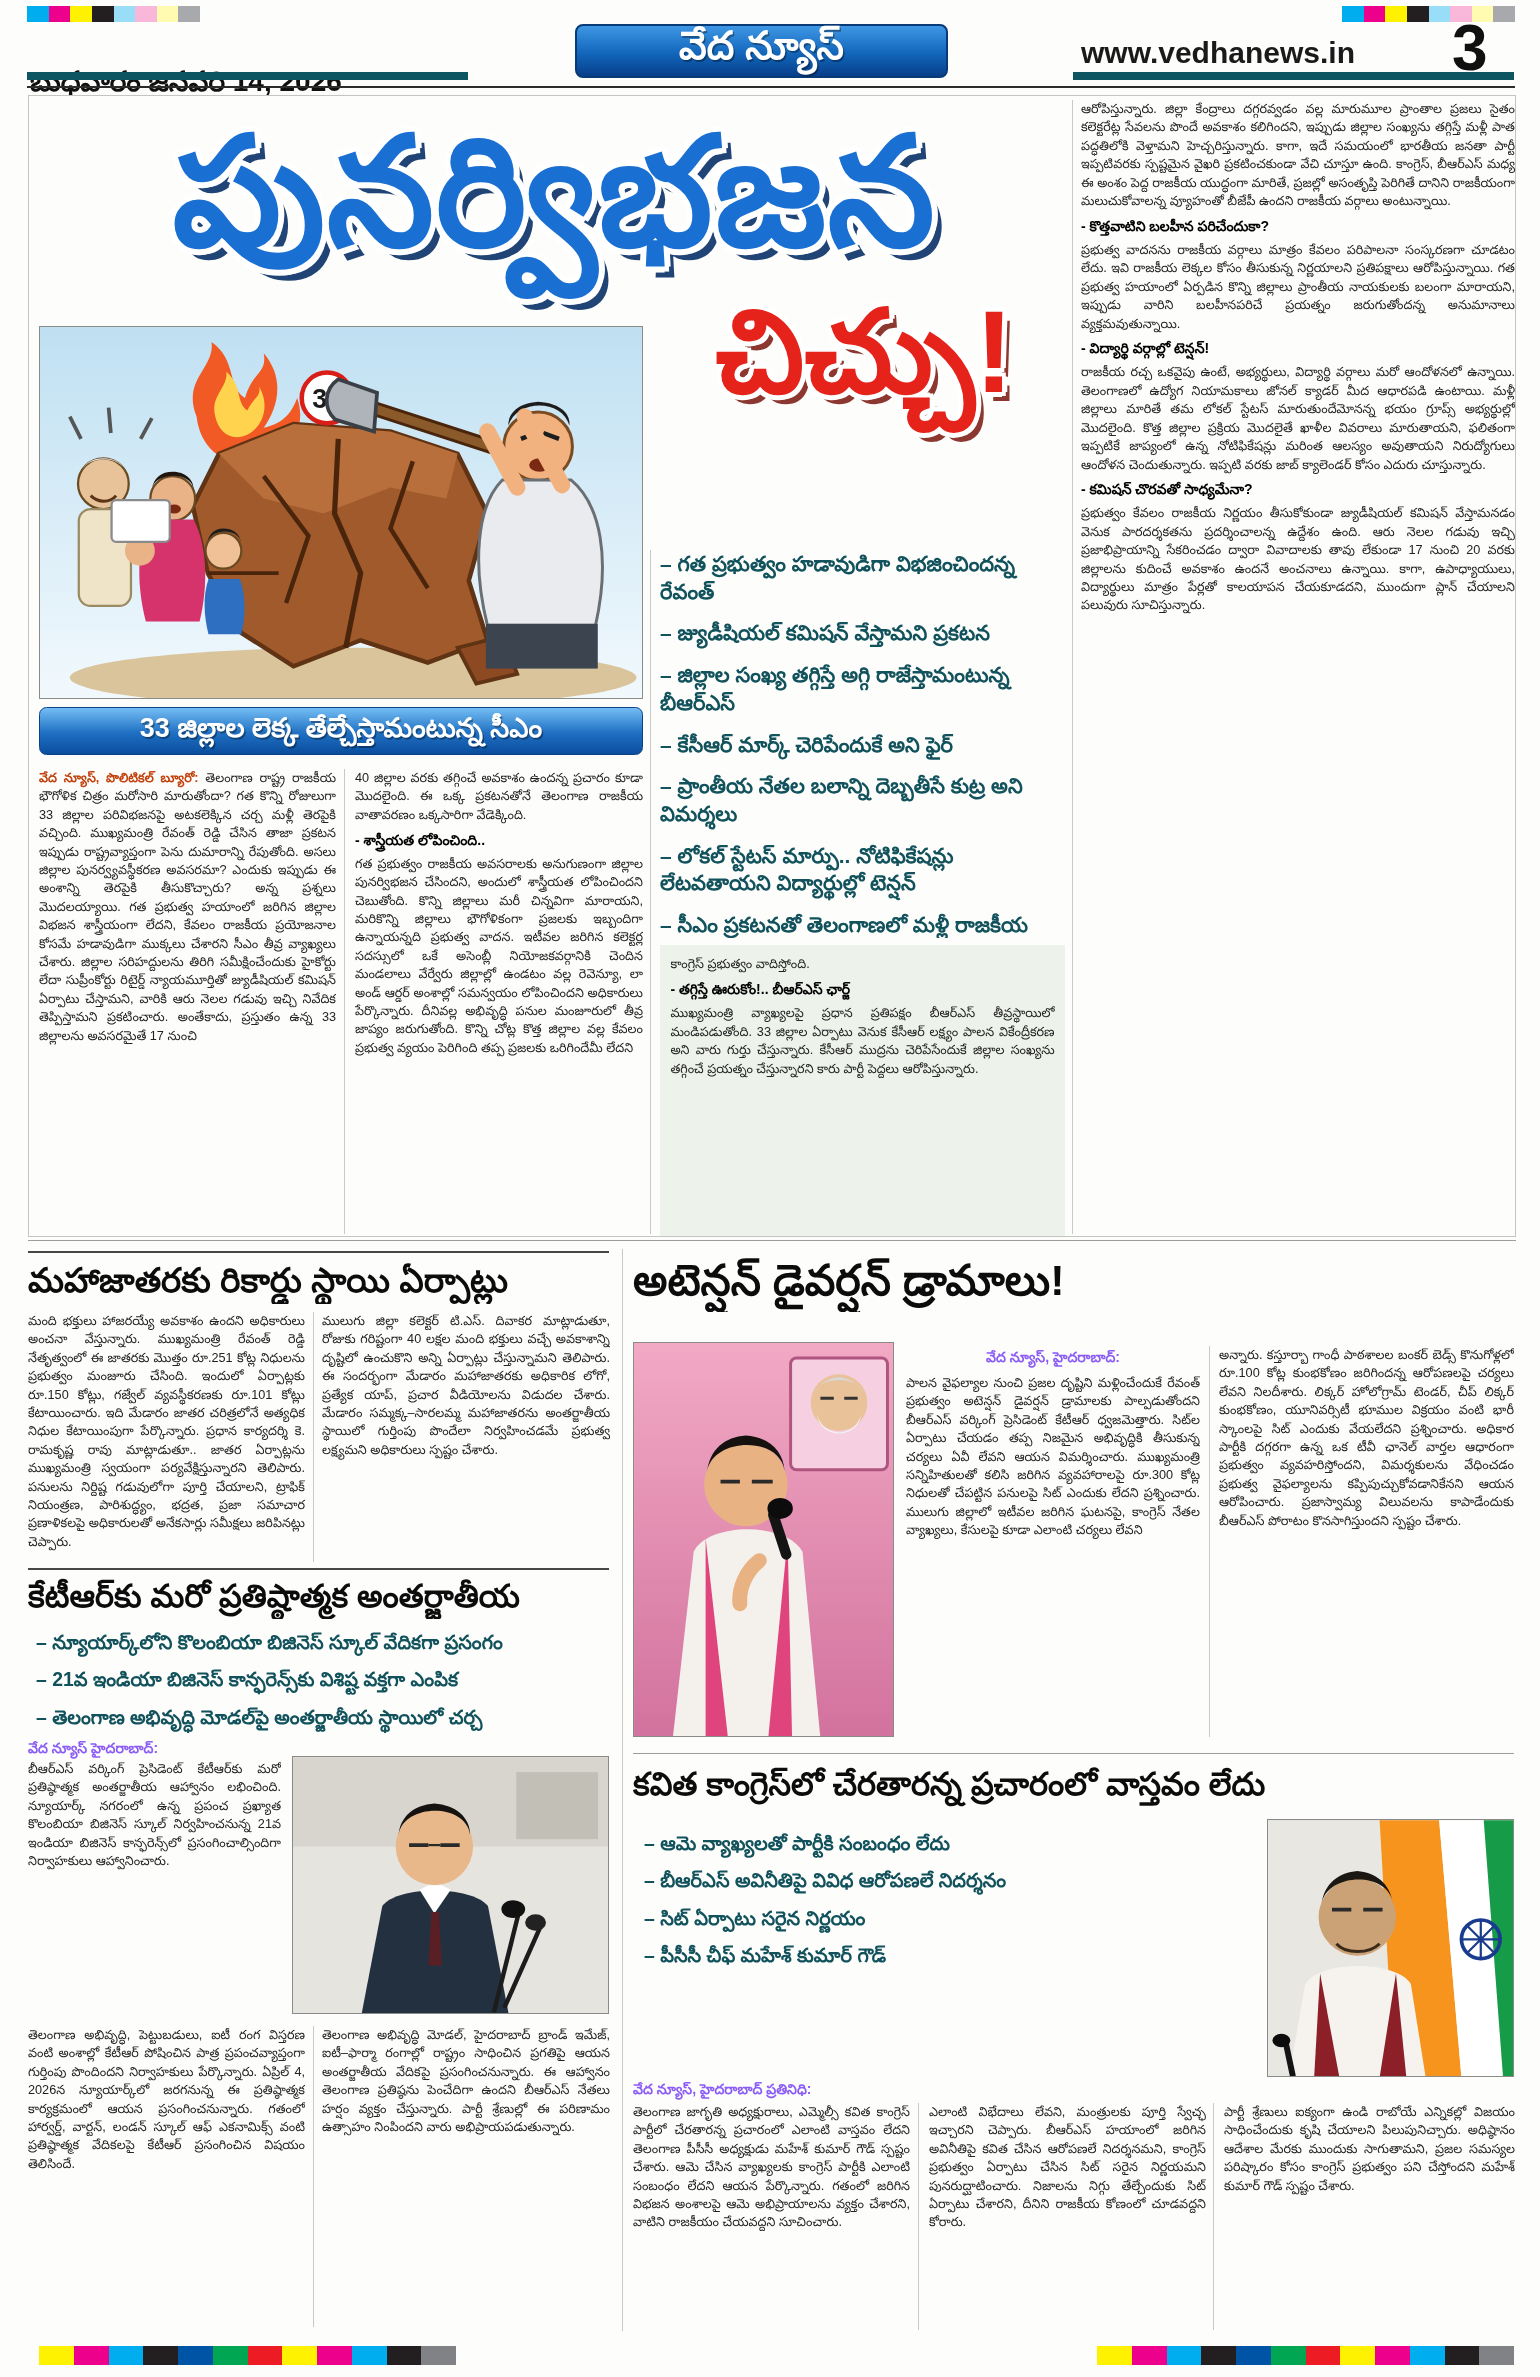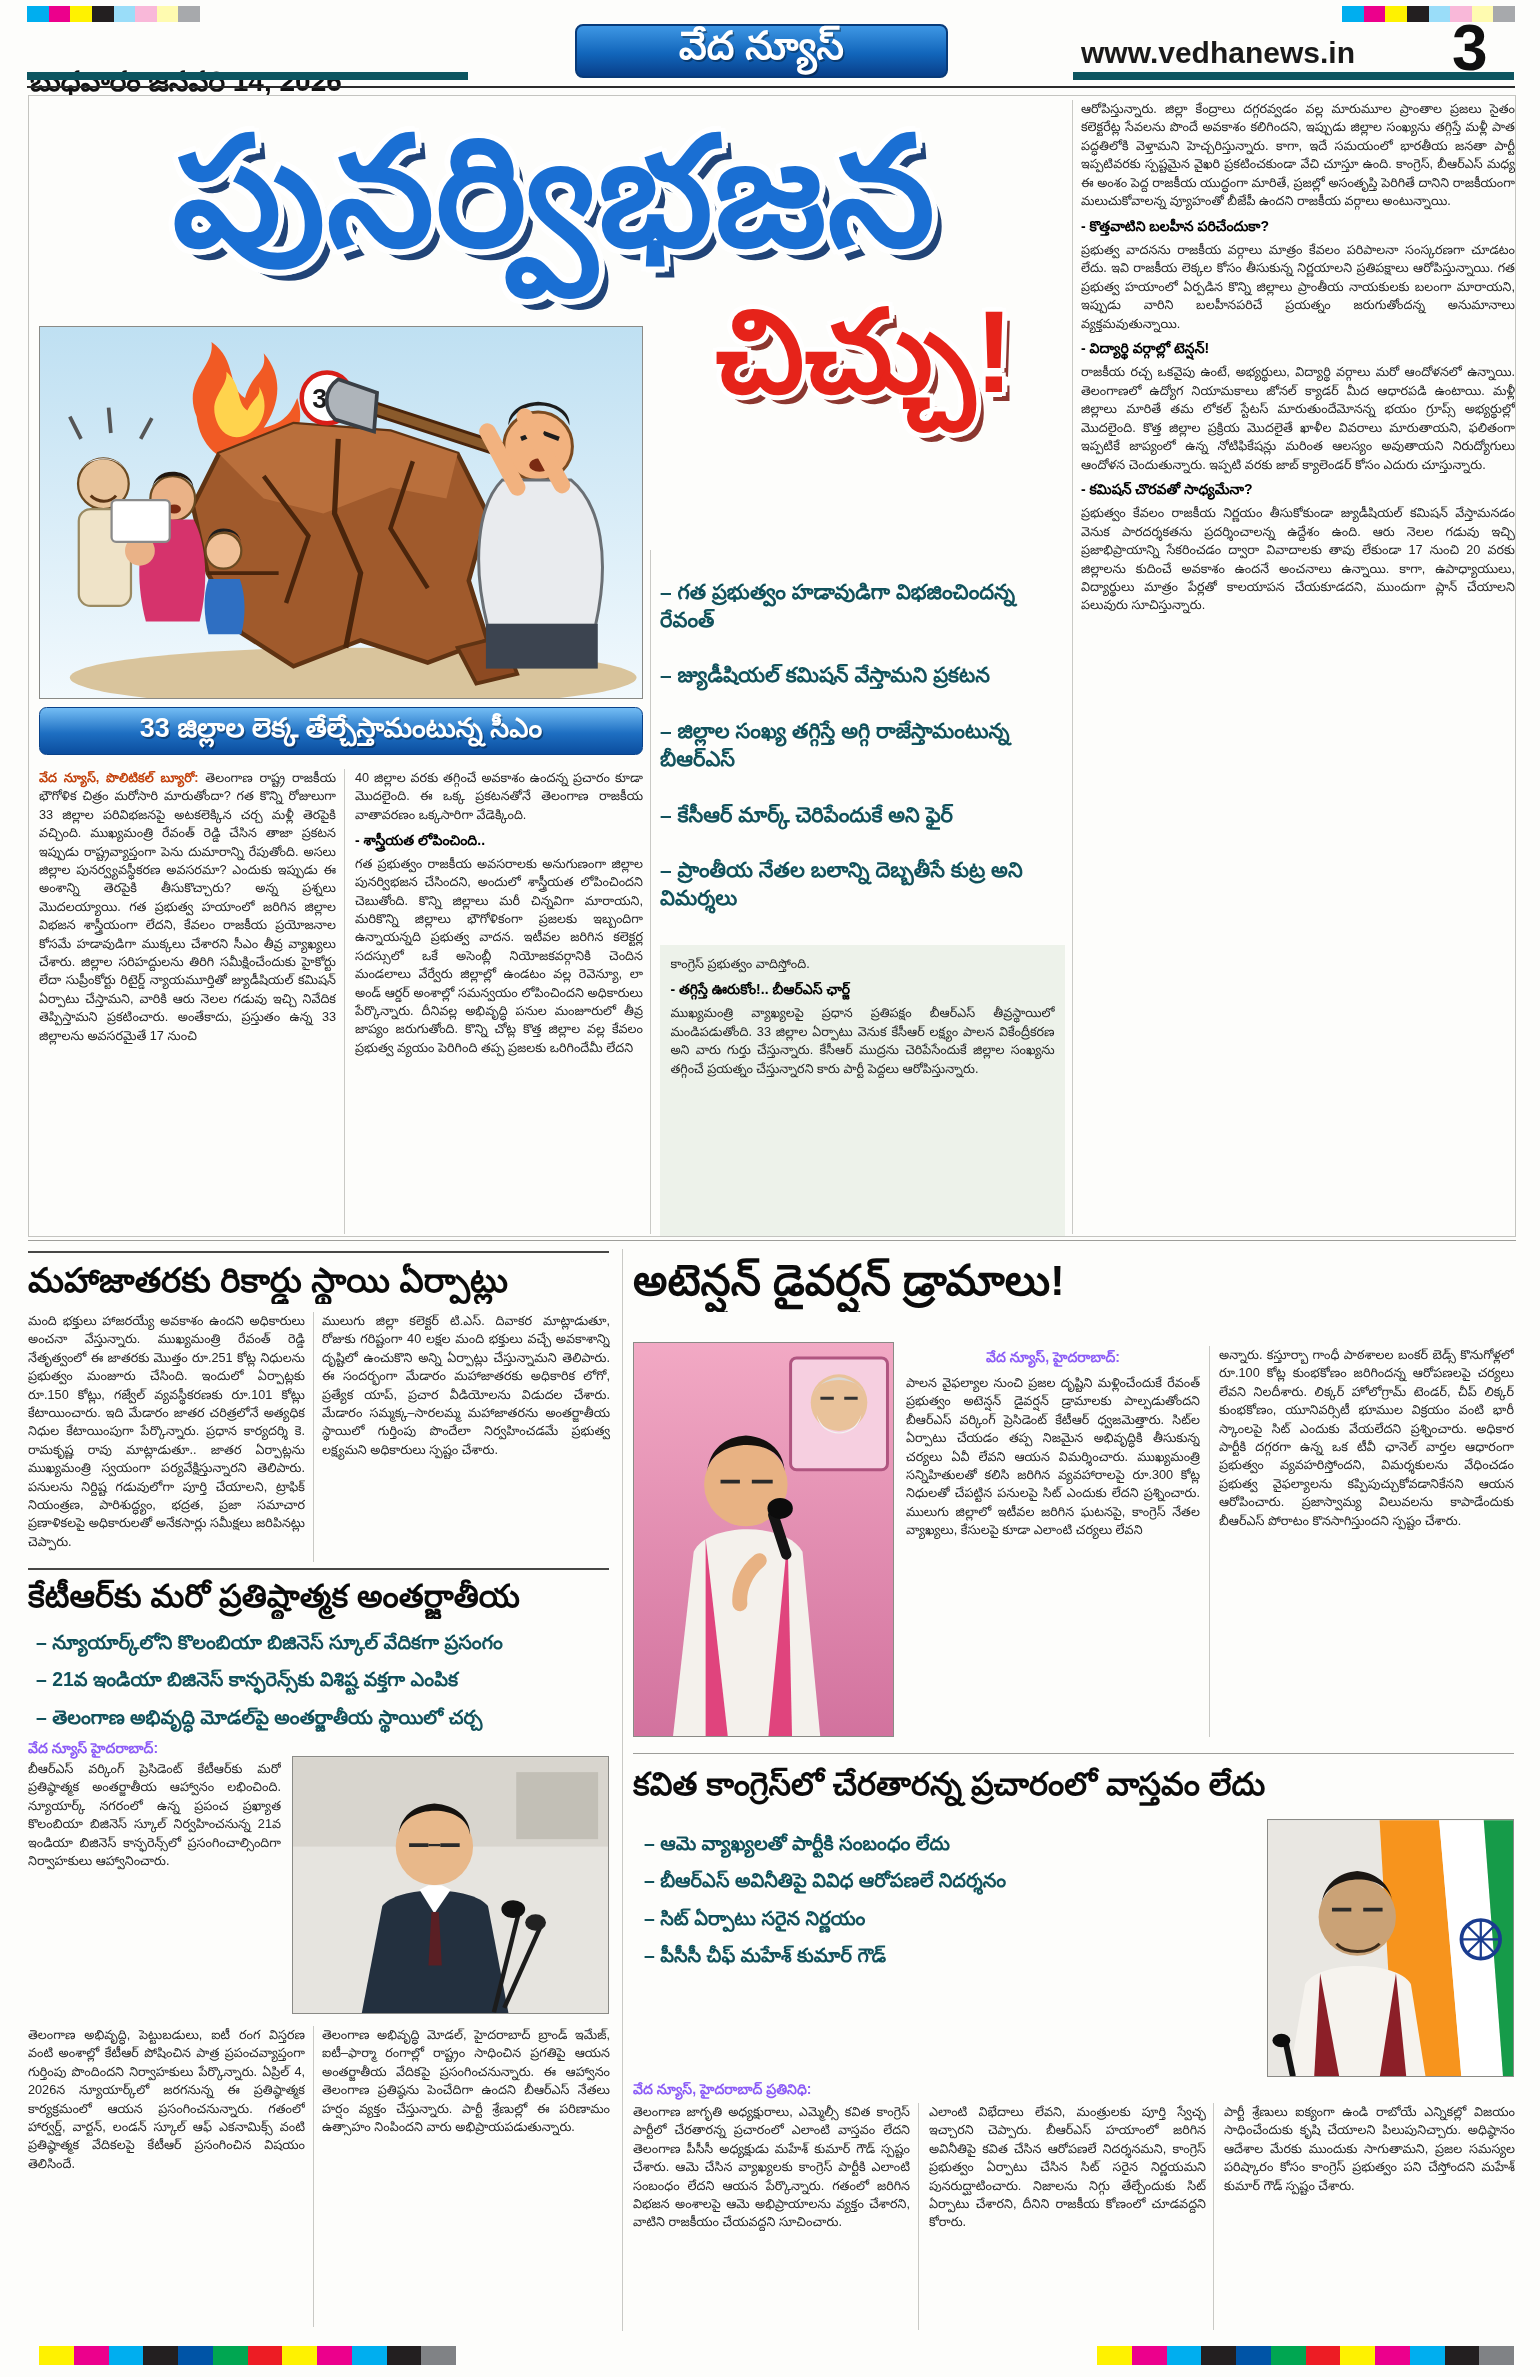--- a/index.html
+++ b/index.html
@@ -52,21 +52,20 @@
     color:#ffffff;font-size:27px;font-weight:800;
     text-shadow:1.5px 1.5px 0 rgba(0,0,0,.35);
   }
   .bodytext{font-size:12.7px;line-height:1.45;text-align:justify;color:#222;overflow:hidden;}
   .bodytext .byline{font-weight:bold;color:#c2410c;}
   .subhead{font-weight:bold;color:#000;font-size:14px;margin:7.5px 0 3px 0;}
   .points{overflow:hidden;}
   .point{
     font-size:21px;line-height:1.32;font-weight:800;color:#12525c;
     margin-bottom:14px;
-    margin-top:28px;
   }
   .mid-block{background:#edf2ea;padding:10.4px 10.4px;overflow:hidden;}
   .mid-tail{font-size:12.7px;line-height:1.45;text-align:justify;}
   .v-rule{background:#c9c9c5;width:0.7px;}
   .h-rule{background:#9d9d99;height:0.7px;}
   .h-rule-dark{background:#474745;height:2.2px;}
   
   .story-head-l{font-size:34px;font-weight:800;color:#0c0c0c;line-height:1.15;white-space:nowrap;overflow:hidden;}
   .story-head-xl{font-size:43px;font-weight:800;color:#0c0c0c;line-height:1.1;white-space:nowrap;overflow:hidden;}
   .story-head-m{font-size:32px;font-weight:800;color:#0c0c0c;line-height:1.2;overflow:hidden;}

